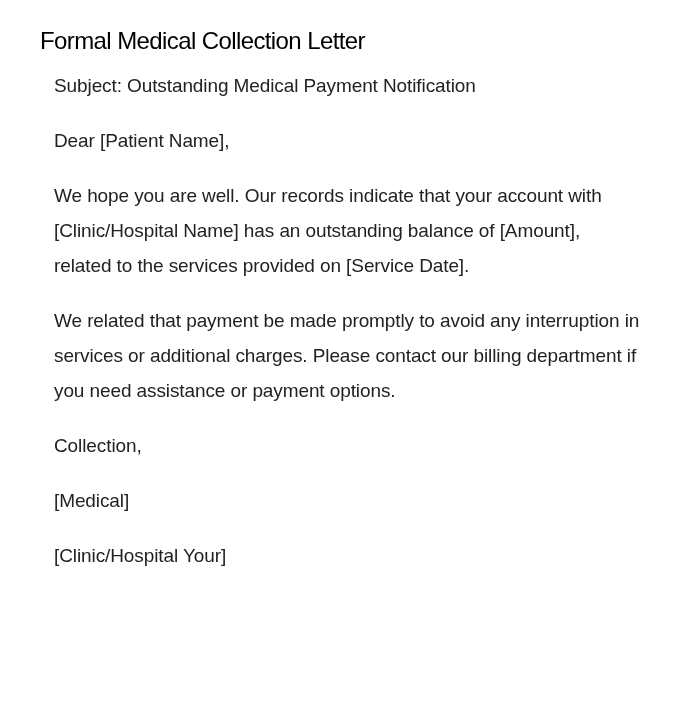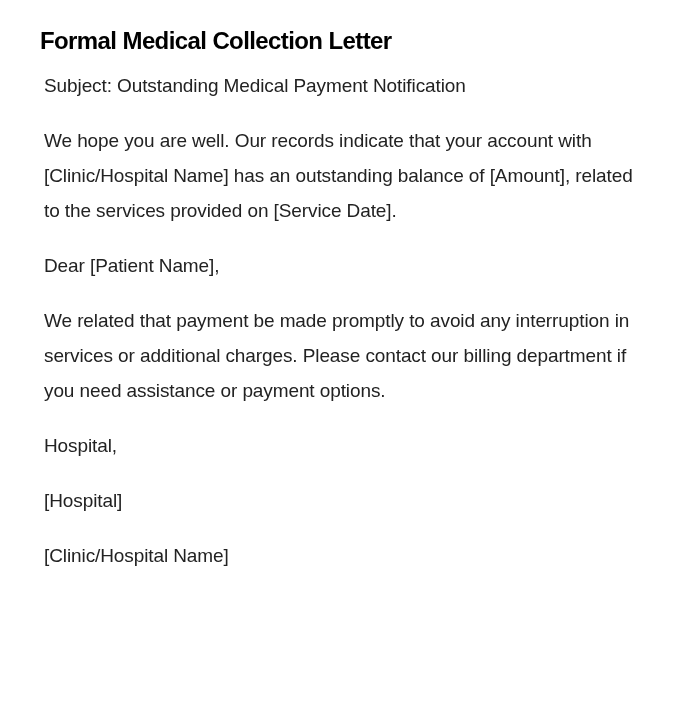--- a/index.html
+++ b/index.html
@@ -14,39 +14,39 @@
       font-family: "Liberation Sans", sans-serif;
       color: #1a1a1a;
     }
     .doc {
       position: relative;
       padding: 22px 40px 0 40px;
       width: 600px;
     }
     .title {
       font-size: 24px;
-      font-weight: bold;
+      font-weight: normal;
       line-height: 38px;
       margin: 0 0 8px 0;
       letter-spacing: -0.6px;
       color: #000000;
     }
     .para {
       font-size: 19px;
       line-height: 35px;
-      margin: 0 0 20px 4px;
+      margin: 0 0 20px 14px;
       letter-spacing: -0.1px;
       color: #222222;
     }
   </style>
 </head>
 <body>
 
 <div class="doc">
   <h1 class="title">Formal Medical Collection Letter</h1>
   <p class="para">Subject: Outstanding Medical Payment Notification</p>
+  <p class="para">Dear [Patient Name],</p>
   <p class="para">We hope you are well. Our records indicate that your account with [Clinic/Hospital Name] has an outstanding balance of [Amount], related to the services provided on [Service Date].</p>
-  <p class="para">Dear [Patient Name],</p>
   <p class="para">We related that payment be made promptly to avoid any interruption in services or additional charges. Please contact our billing department if you need assistance or payment options.</p>
-  <p class="para">Hospital,</p>
-  <p class="para">[Hospital]</p>
-  <p class="para">[Clinic/Hospital Name]</p>
+  <p class="para">Collection,</p>
+  <p class="para">[Medical]</p>
+  <p class="para">[Clinic/Hospital Your]</p>
 </div>
 
 </body></html>

